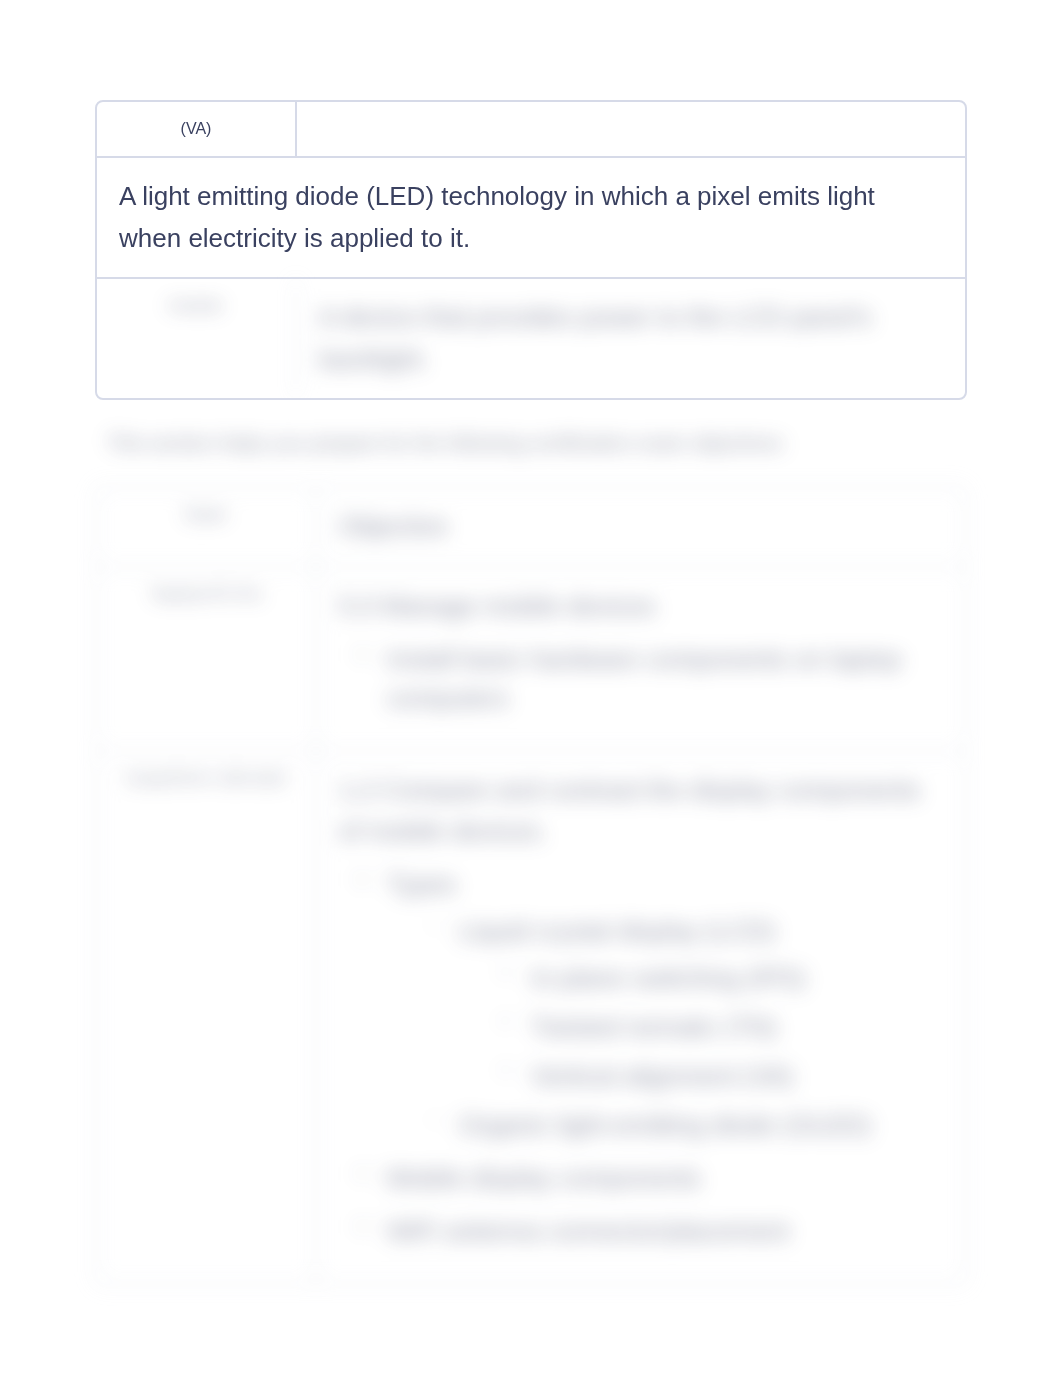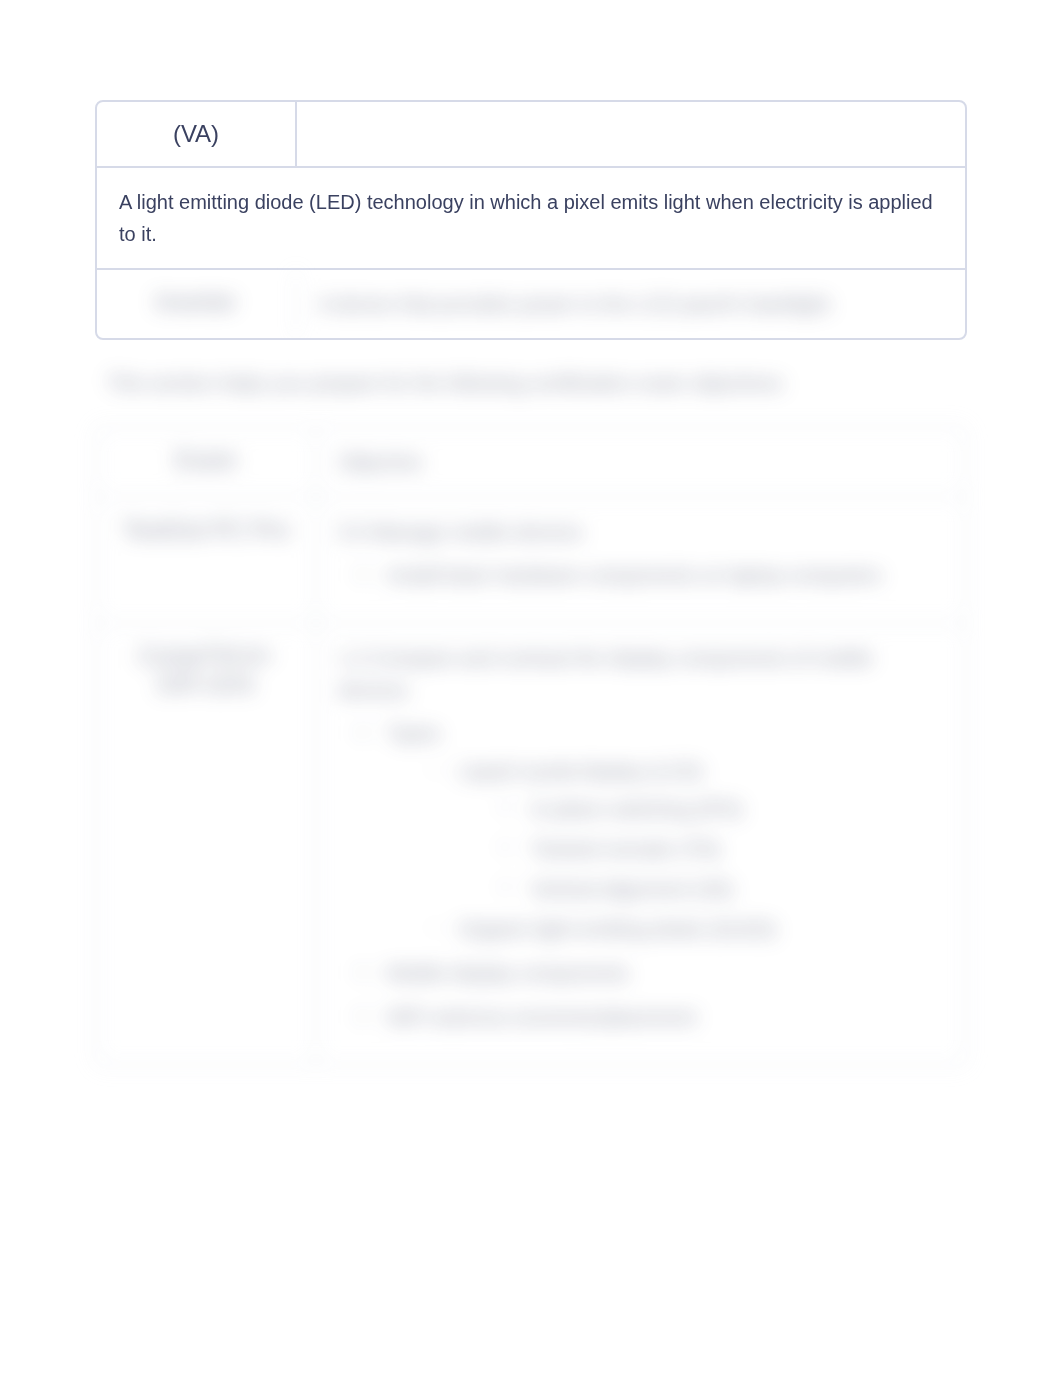--- a/index.html
+++ b/index.html
@@ -29,31 +29,31 @@
     }
     .row:last-child {
       border-bottom: none;
     }
     .cell-left {
       width: 200px;
       min-width: 200px;
       padding: 18px 16px;
       border-right: 2px solid #d6dae8;
       text-align: center;
-      font-size: 24px;
+      font-size: 16px;
       font-weight: 400;
       color: #3a4160;
       display: flex;
       align-items: flex-start;
       justify-content: center;
     }
     .cell-right {
       flex: 1;
       padding: 18px 22px;
-      font-size: 20px;
+      font-size: 26px;
       line-height: 1.6;
       color: #3a4160;
     }
     .header-row .cell-left,
     .header-row .cell-right {
       font-weight: 500;
     }
     .intro-text {
       font-size: 20px;
       color: #3a4160;

